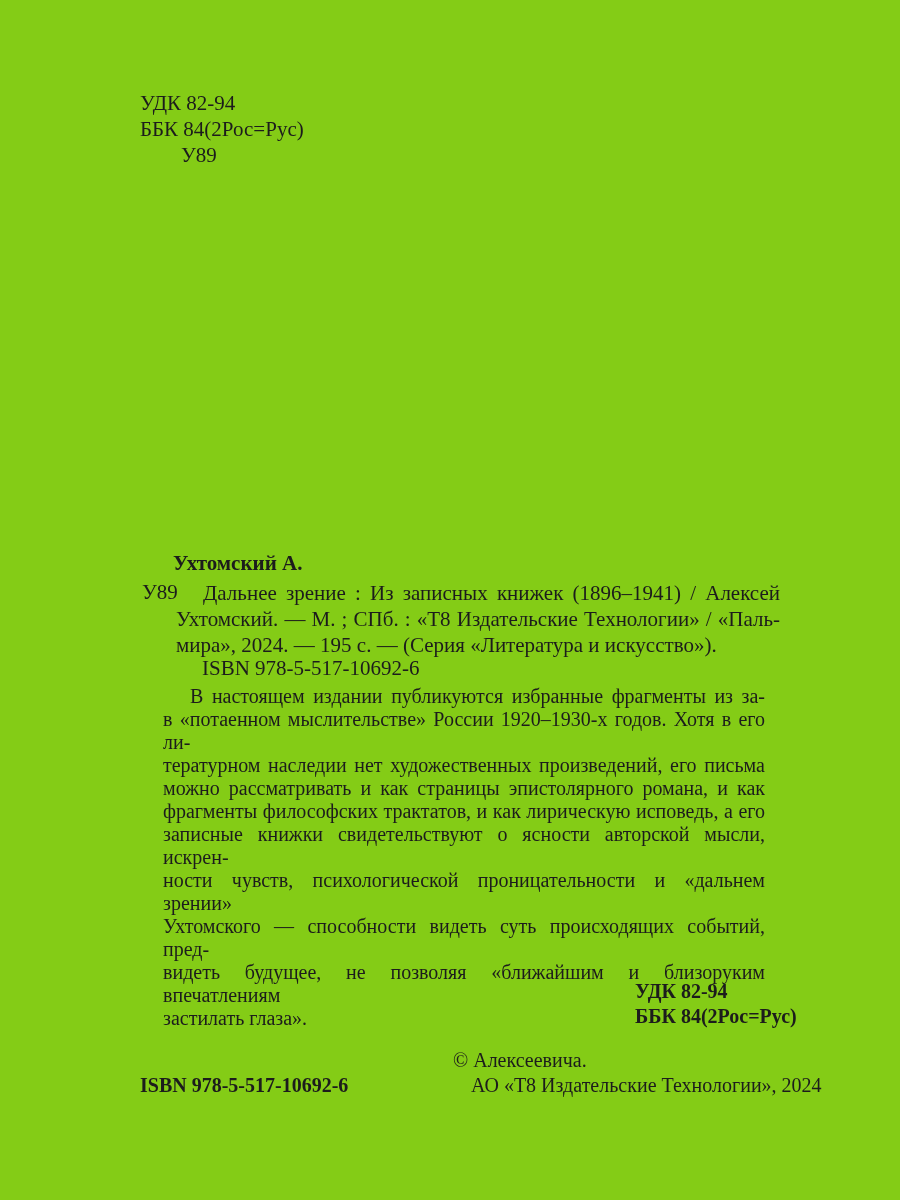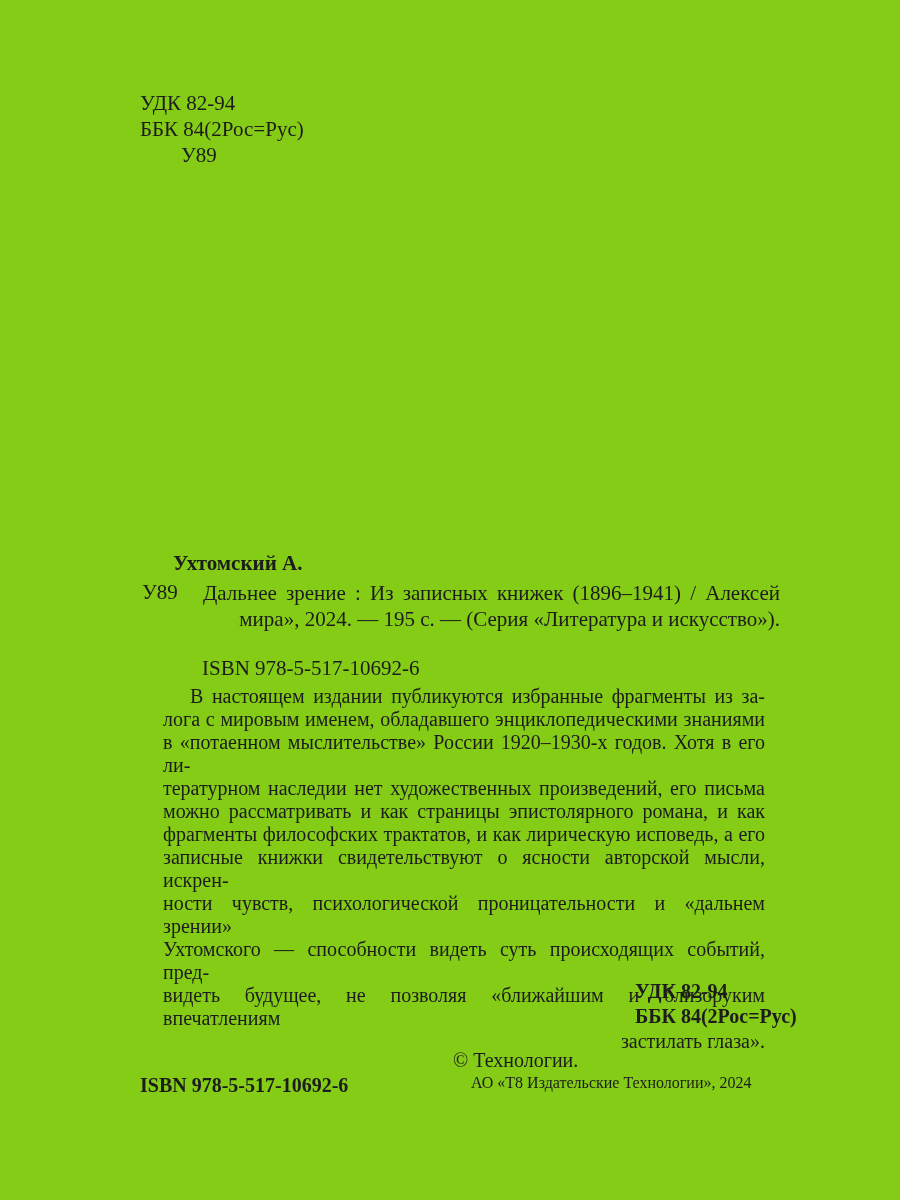--- a/index.html
+++ b/index.html
@@ -16,66 +16,66 @@
   .top-codes{position:absolute;left:140px;top:90px;font-size:21px;line-height:26px;}
   .top-codes .sign{padding-left:41px;}
   
   .card-author{position:absolute;left:173px;top:551px;font-size:21px;font-weight:bold;text-align:center;}
   .card-sign{position:absolute;left:142px;top:580px;font-size:21px;}
   .card-desc{position:absolute;left:176px;top:580px;width:604px;font-size:21px;line-height:26px;}
   .card-isbn{position:absolute;left:202px;top:656px;font-size:21px;}
   
   .annotation{position:absolute;left:163px;top:685px;width:602px;font-size:20px;line-height:23px;}
   .jline{text-align:justify;text-align-last:justify;}
-  .jline-end{text-align:right;}
+  .jline-end{text-align:left;}
   .indent{padding-left:27px;}
   
   .bottom-codes{position:absolute;left:635px;top:979px;font-size:20px;line-height:25px;font-weight:bold;}
   
   .footer-isbn{position:absolute;left:140px;top:1074px;font-size:20px;font-weight:bold;}
   .footer-c1{position:absolute;left:453px;top:1049px;font-size:20px;}
-  .footer-c2{position:absolute;left:471px;top:1074px;font-size:16px;}
+  .footer-c2{position:absolute;left:471px;top:1074px;font-size:20px;}
 </style>
 </head>
 <body>
 
 <div class="page">
 
   <div class="top-codes">
     <div>УДК 82-94</div>
     <div>ББК 84(2Рос=Рус)</div>
     <div class="sign">У89</div>
   </div>
 
   <div class="card-author">Ухтомский А.</div>
   <div class="card-sign">У89</div>
 
   <div class="card-desc">
     <div class="jline indent">Дальнее зрение : Из записных книжек (1896–1941) / Алексей</div>
+    <div class="jline">Ухтомский. — М. ; СПб. : «Т8 Издательские Технологии» / «Паль-</div>
     <div class="jline-end">мира», 2024. — 195 с. — (Серия «Литература и искусство»).</div>
   </div>
 
   <div class="card-isbn">ISBN 978-5-517-10692-6</div>
 
   <div class="annotation">
     <div class="jline indent">В настоящем издании публикуются избранные фрагменты из за-</div>
-    <div class="jline">лога с мировым именем, обладавшего энциклопедическими знаниями</div>
     <div class="jline">в «потаенном мыслительстве» России 1920–1930-х годов. Хотя в его ли-</div>
     <div class="jline">тературном наследии нет художественных произведений, его письма</div>
     <div class="jline">можно рассматривать и как страницы эпистолярного романа, и как</div>
     <div class="jline">фрагменты философских трактатов, и как лирическую исповедь, а его</div>
     <div class="jline">записные книжки свидетельствуют о ясности авторской мысли, искрен-</div>
     <div class="jline">ности чувств, психологической проницательности и «дальнем зрении»</div>
     <div class="jline">Ухтомского — способности видеть суть происходящих событий, пред-</div>
     <div class="jline">видеть будущее, не позволяя «ближайшим и близоруким впечатлениям</div>
     <div class="jline-end">застилать глаза».</div>
   </div>
 
   <div class="bottom-codes">
     <div>УДК 82-94</div>
     <div>ББК 84(2Рос=Рус)</div>
   </div>
 
   <div class="footer-isbn">ISBN 978-5-517-10692-6</div>
-  <div class="footer-c1">© Технологии.</div>
+  <div class="footer-c1">© Алексеевича.</div>
   <div class="footer-c2">АО «Т8 Издательские Технологии», 2024</div>
 
 </div>
 
 </body></html>

